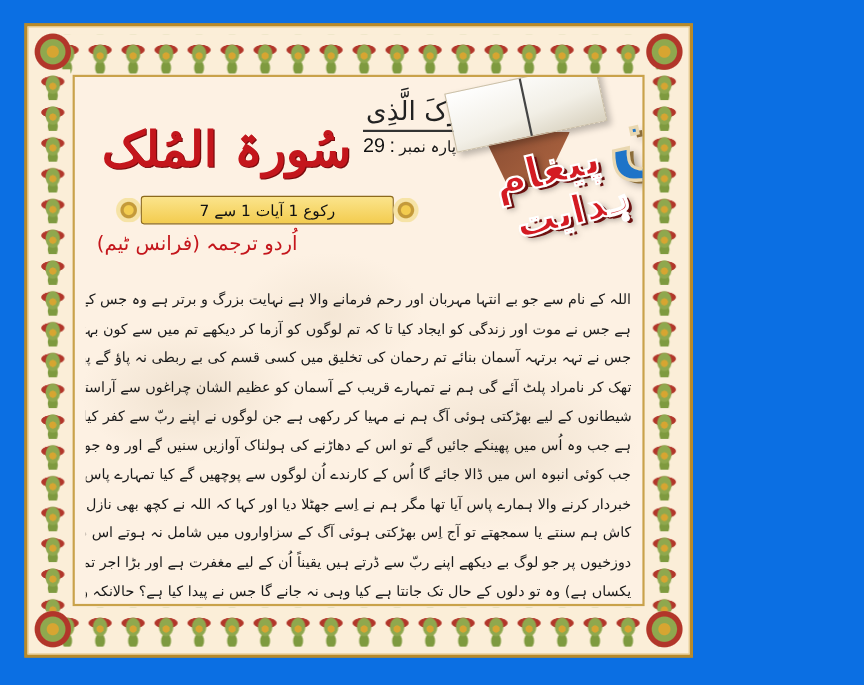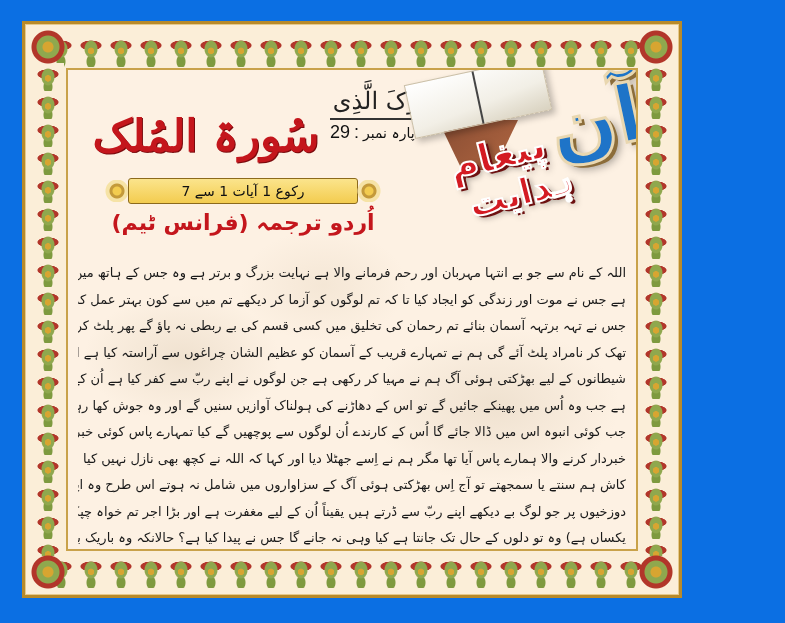--- a/index.html
+++ b/index.html
@@ -3,21 +3,21 @@
 <meta charset="utf-8">
 <style>
   * { box-sizing: border-box; margin: 0; padding: 0; }
   html, body { width: 785px; height: 623px; overflow: hidden; }
   body {
     background: #0b6fe3;
     font-family: "DejaVu Sans", sans-serif;
     position: relative;
   }
   .frame {
-    position: absolute; left: 22px; top: 21px; width: 660px; height: 577px;
+    position: absolute; left: 22px; top: 21px; width: 608px; height: 577px;
     background: #b88a2a;
     padding: 3px;
   }
   .paper {
     position: relative; width: 100%; height: 100%;
     background: #fbeed8;
     border: 1px solid #e6c98c;
   }
   
   .border-band {
@@ -74,22 +74,22 @@
     border: 1.5px solid #8c6a1c; border-radius: 3px;
   }
   .ruku-banner .cap {
     position: absolute; top: 2px; width: 30px; height: 22px;
     background: radial-gradient(circle, #f3cc4f 0 4px, #c49a3a 5px 7px, #f6e3a6 8px 11px, transparent 12px);
   }
   .ruku-banner .cap.l { left: 4px; } .ruku-banner .cap.r { right: 4px; }
   .ruku-text { position: relative; font-size: 14px; color: #111; direction: rtl; font-family: "DejaVu Sans", sans-serif; }
 
   .translation-title {
-    position: absolute; left: 20px; top: 140px; width: 310px; text-align: center;
-    font-family: "DejaVu Sans", sans-serif; font-size: 22px; font-weight: bold; color: #c4161c;
+    position: absolute; left: 20px; top: 140px; width: 310px; text-align: left;
+    font-family: "DejaVu Sans", sans-serif; font-size: 18px; font-weight: normal; color: #c4161c;
     direction: rtl;
   }
 
   
   .logo { position: absolute; left: 330px; top: -20px; width: 330px; height: 200px; }
   .book {
     position: absolute; left: 10px; top: 20px; width: 140px; height: 55px;
     background: linear-gradient(170deg, #ffffff 0%, #f2efe6 60%, #d9d2c0 100%);
     transform: rotate(-12deg); border: 1px solid #c9bfa8;
     box-shadow: 3px 4px 6px rgba(0,0,0,0.25);

